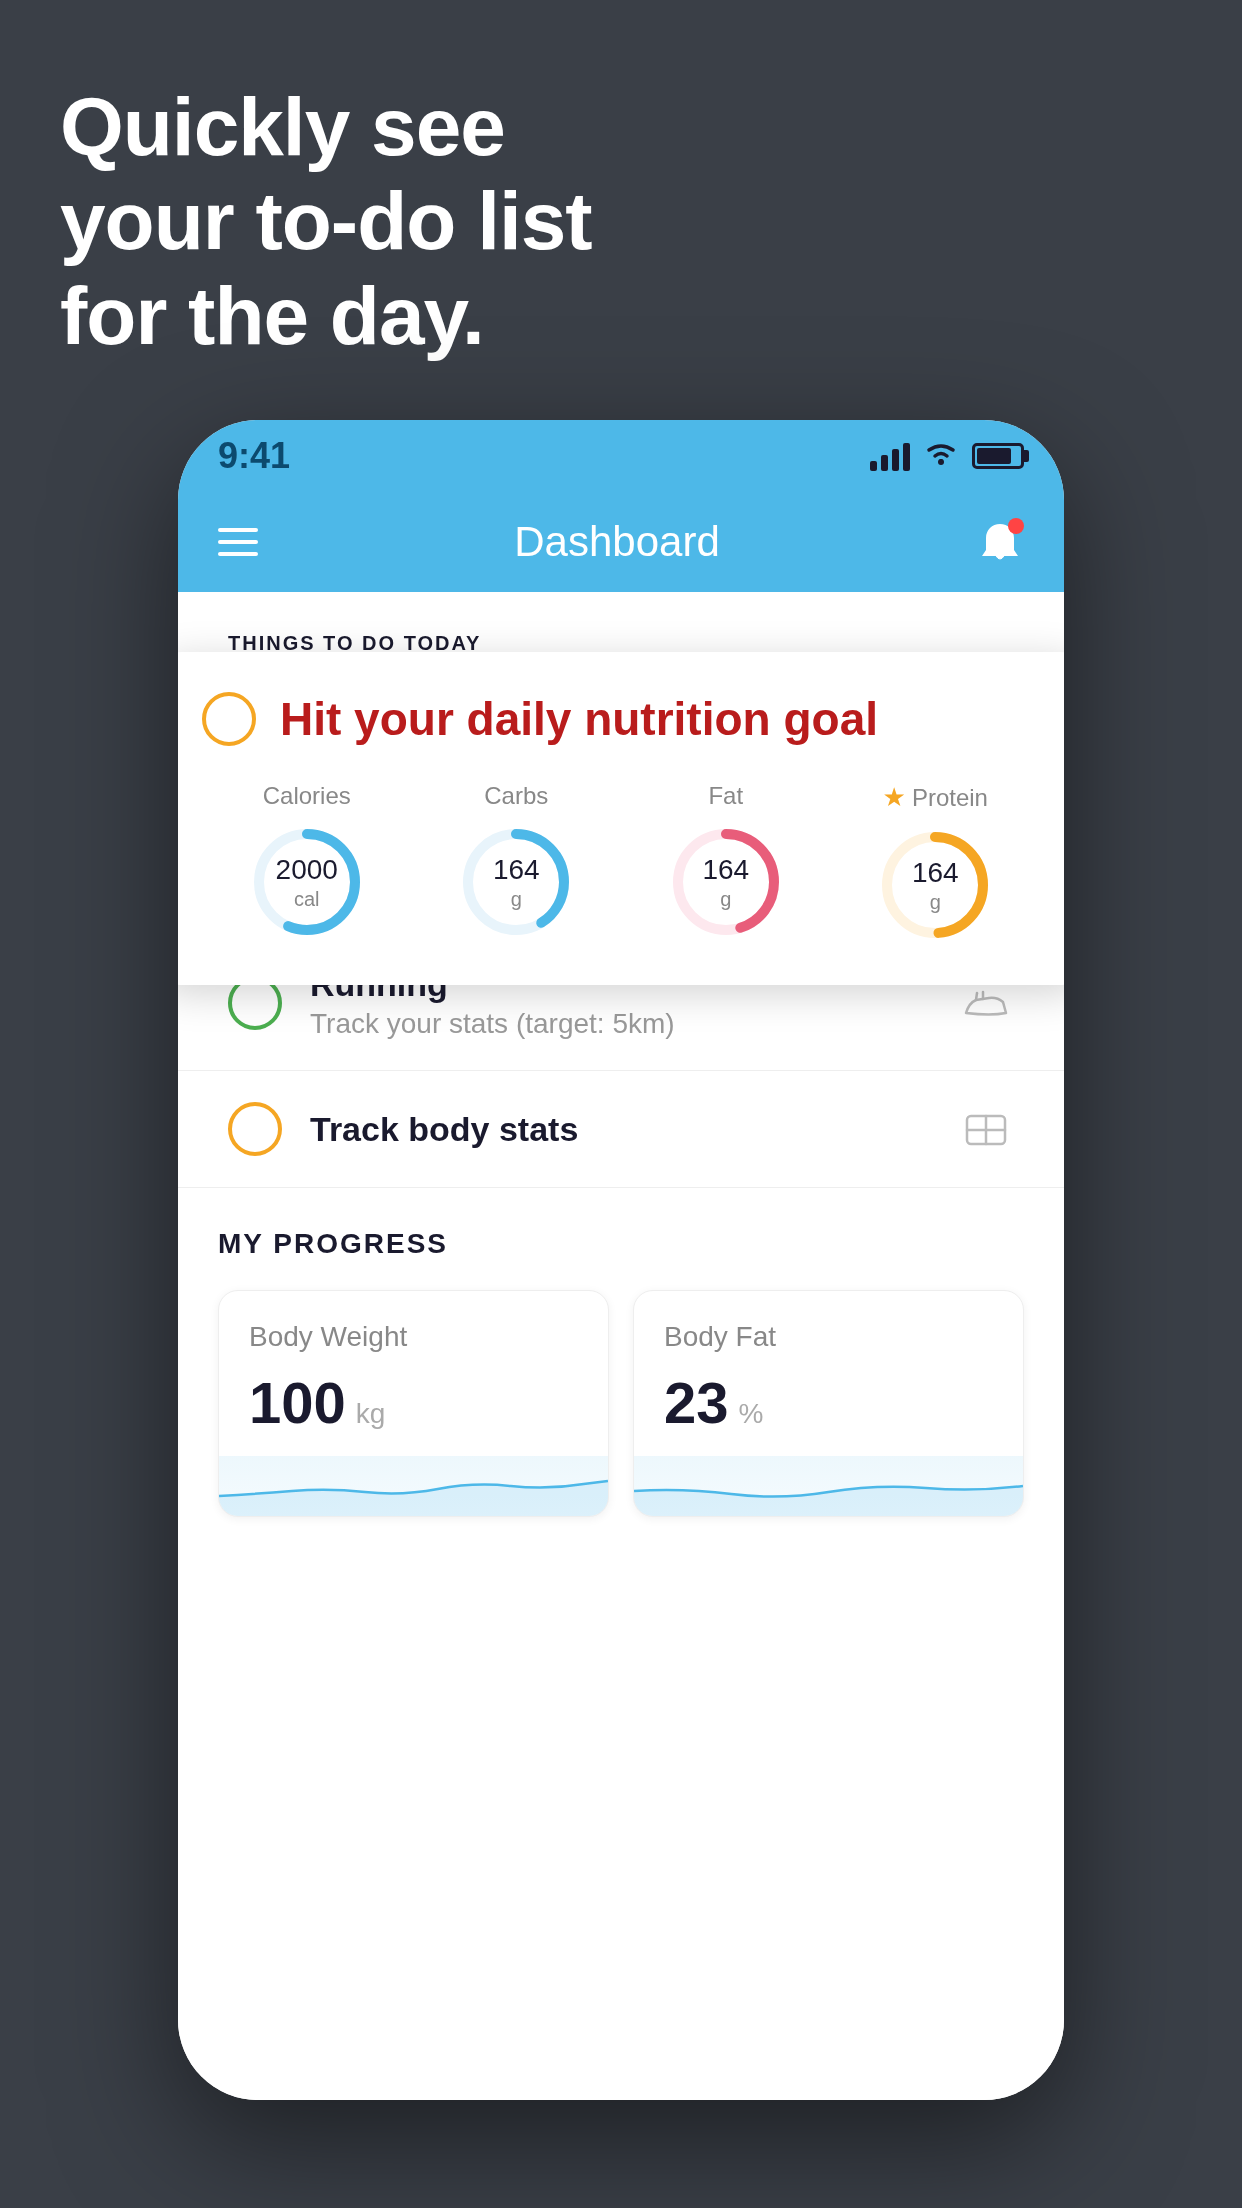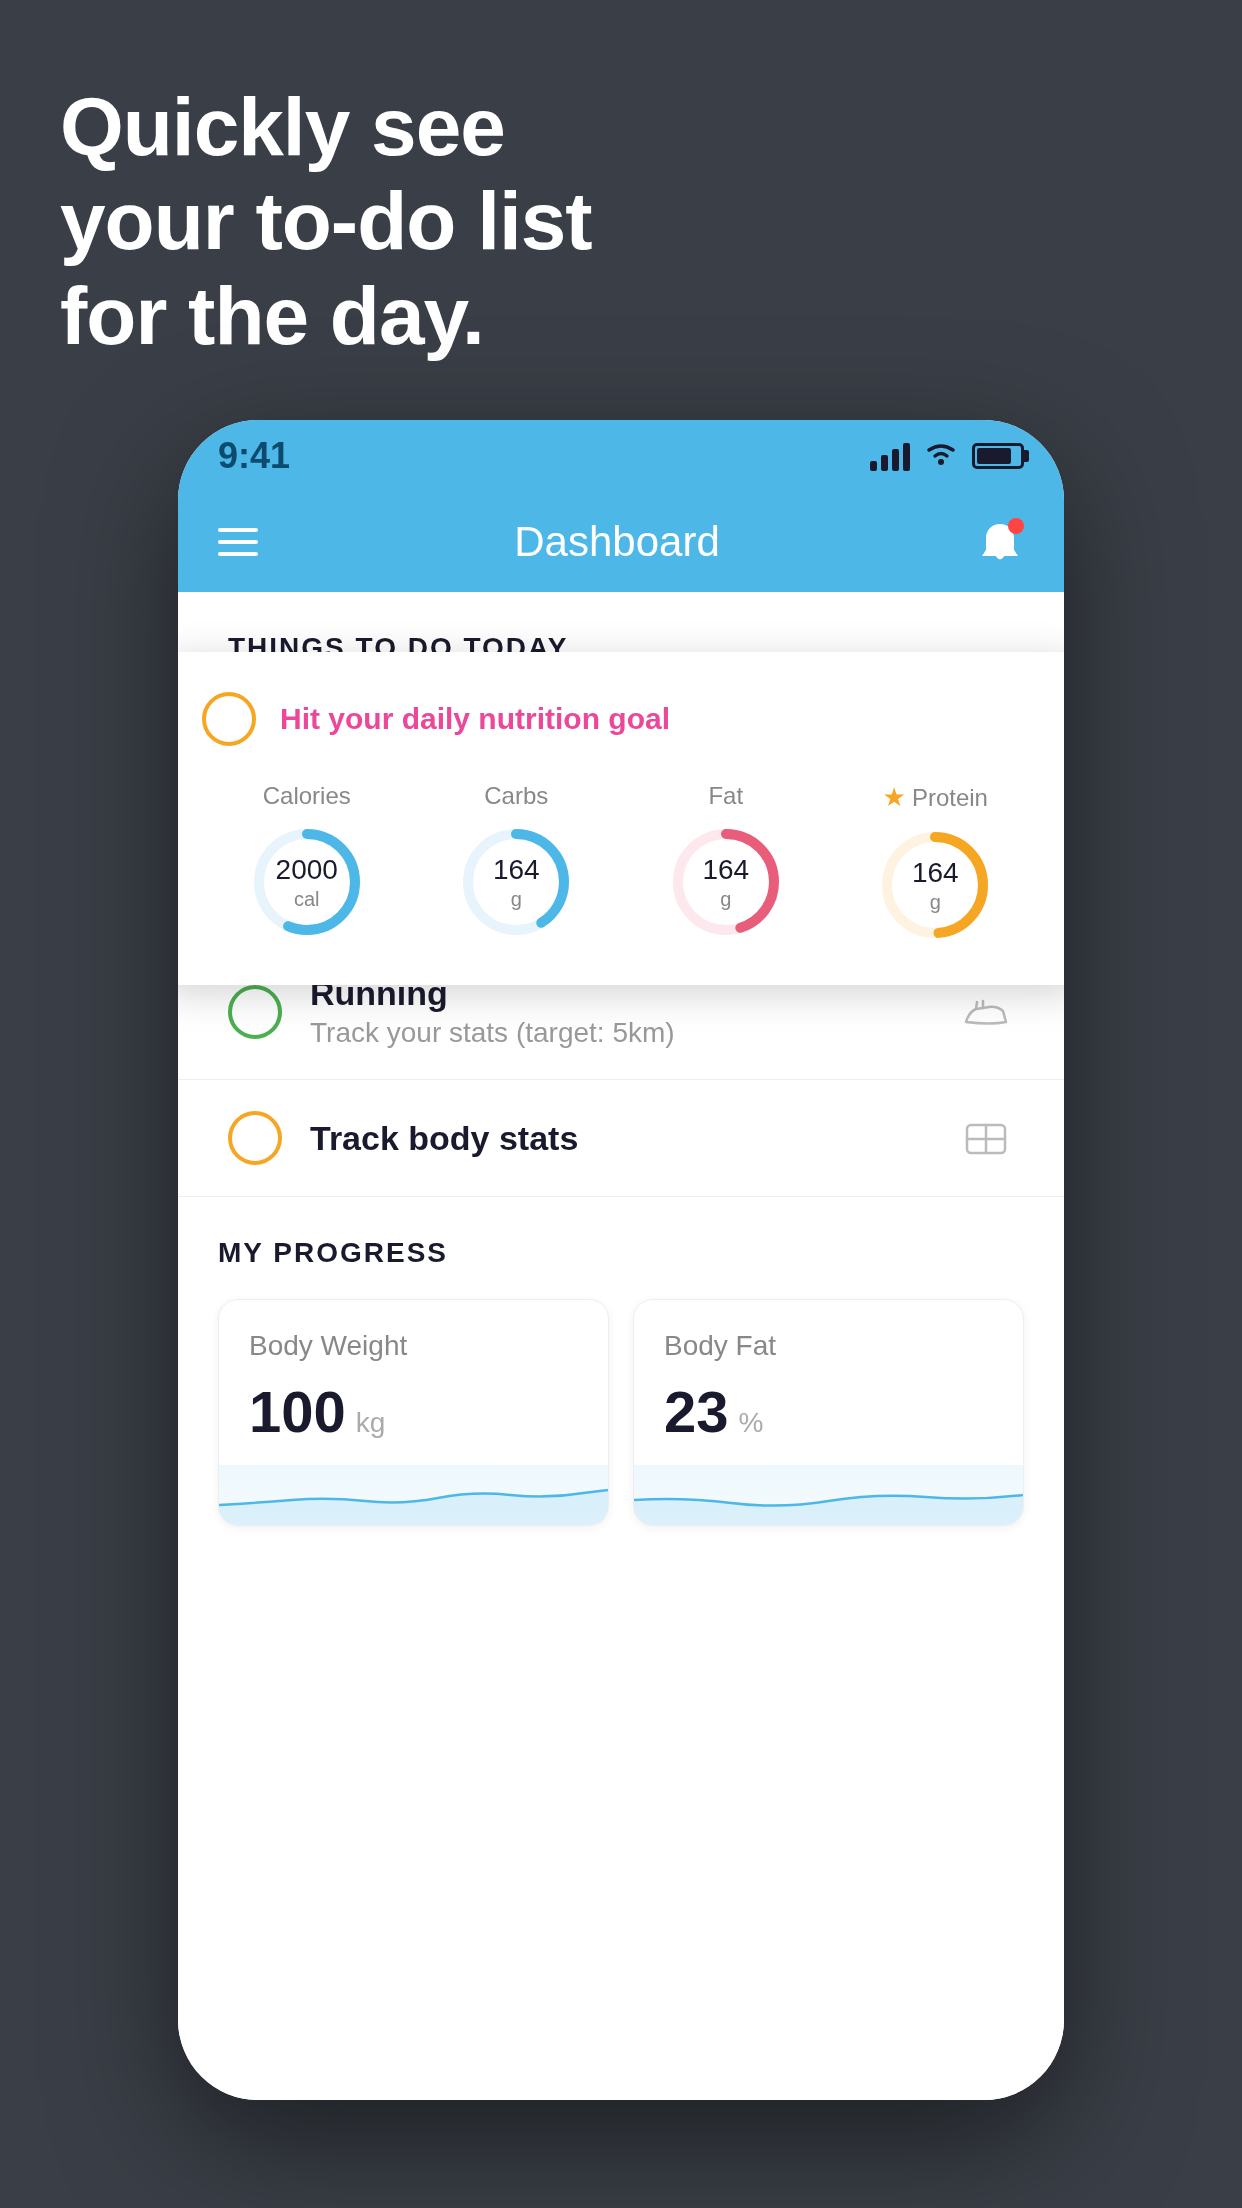--- a/index.html
+++ b/index.html
@@ -150,21 +150,21 @@
     .main-content {
       background: white;
       height: calc(100% - 172px);
       overflow: hidden;
       position: relative;
     }
 
     
     .section-header {
       padding: 40px 50px 20px;
-      font-size: 28px;
+      font-size: 20px;
       font-weight: 800;
       color: #1a1a2e;
       letter-spacing: 2px;
       text-transform: uppercase;
     }
 
     
     .floating-card {
       position: absolute;
       top: 60px;
@@ -184,23 +184,23 @@
       margin-bottom: 36px;
     }
     .circle-checkbox {
       width: 54px;
       height: 54px;
       border-radius: 50%;
       border: 4px solid #f5a623;
       flex-shrink: 0;
     }
     .card-title {
-      font-size: 30px;
+      font-size: 46px;
       font-weight: 600;
-      color: #ec4899;
+      color: #b91c1c;
     }
 
     
     .nutrition-row {
       display: flex;
       justify-content: space-around;
       align-items: flex-start;
     }
     .nutrition-item {
       display: flex;

